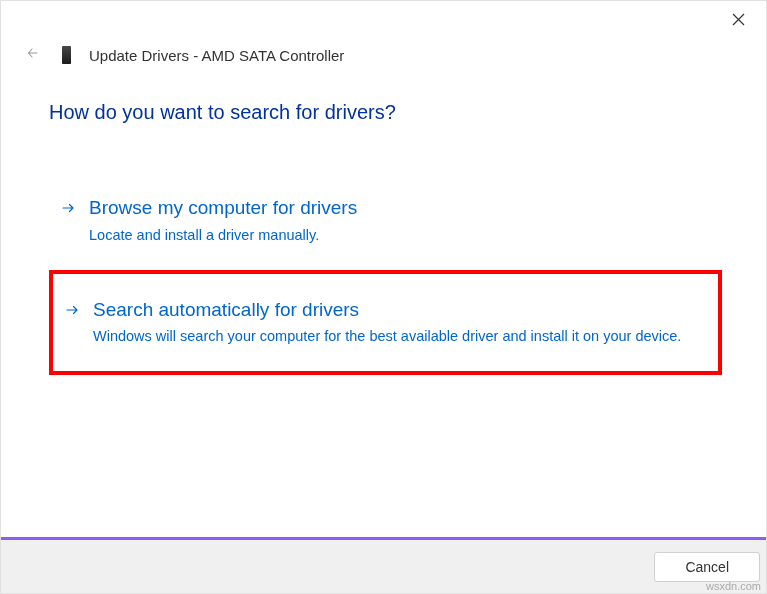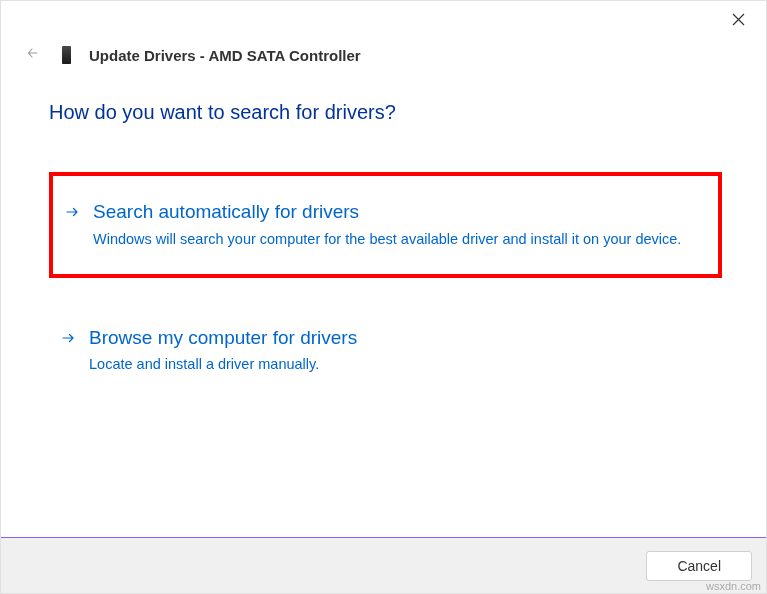--- a/index.html
+++ b/index.html
@@ -70,21 +70,21 @@
     }
     .device-icon-inner {
       width: 9px;
       height: 18px;
       background: linear-gradient(to bottom, #484848 0%, #1a1a1a 100%);
       border-radius: 1px;
     }
     .window-title {
       font-size: 15px;
       color: #333;
-      font-weight: 700;
+      font-weight: 400;
     }
     .content {
       flex: 1;
       padding: 36px 44px 0 48px;
     }
     .question {
       font-size: 20px;
       color: #003399;
       font-weight: 400;
       margin-bottom: 48px;
@@ -122,25 +122,25 @@
     }
     .option-desc {
       font-size: 14.5px;
       color: #0066cc;
       font-weight: 400;
       line-height: 1.45;
     }
     .footer {
       height: 56px;
       background: #f0f0f0;
-      border-top: 1px solid #8b5cf6;
+      border-top: 3px solid #8b5cf6;
       display: flex;
       justify-content: flex-end;
       align-items: center;
-      padding-right: 14px;
+      padding-right: 6px;
     }
     .cancel-btn {
       background: #ffffff;
       border: 1px solid #d0d0d0;
       border-radius: 3px;
       padding: 6px 30px;
       font-size: 14px;
       font-family: inherit;
       color: #333;
       cursor: pointer;
@@ -177,43 +177,43 @@
     </div>
     <div class="device-icon">
       <div class="device-icon-inner"></div>
     </div>
     <div class="window-title">Update Drivers - AMD SATA Controller</div>
   </div>
 
   <div class="content">
     <div class="question">How do you want to search for drivers?</div>
 
+    <div class="option">
+      <div class="option-arrow">
+        <svg viewBox="0 0 14 14">
+            <path d="M2 7 H12 M8.5 3.5 L12 7 L8.5 10.5" stroke="#0066cc" stroke-width="1.2" fill="none" stroke-linecap="round" stroke-linejoin="round"></path>
+          </svg>
+      </div>
+      <div class="option-text">
+        <div class="option-title">Browse my computer for drivers</div>
+        <div class="option-desc">Locate and install a driver manually.</div>
+      </div>
+    </div>
+
     <div class="option highlighted">
       <div class="option-arrow">
         <svg viewBox="0 0 14 14">
             <path d="M2 7 H12 M8.5 3.5 L12 7 L8.5 10.5" stroke="#0066cc" stroke-width="1.2" fill="none" stroke-linecap="round" stroke-linejoin="round"></path>
           </svg>
       </div>
       <div class="option-text">
         <div class="option-title">Search automatically for drivers</div>
         <div class="option-desc">Windows will search your computer for the best available driver and install it on your device.</div>
       </div>
     </div>
-
-    <div class="option">
-      <div class="option-arrow">
-        <svg viewBox="0 0 14 14">
-            <path d="M2 7 H12 M8.5 3.5 L12 7 L8.5 10.5" stroke="#0066cc" stroke-width="1.2" fill="none" stroke-linecap="round" stroke-linejoin="round"></path>
-          </svg>
-      </div>
-      <div class="option-text">
-        <div class="option-title">Browse my computer for drivers</div>
-        <div class="option-desc">Locate and install a driver manually.</div>
-      </div>
-    </div>
   </div>
 
   <div class="footer">
     <button class="cancel-btn">Cancel</button>
   </div>
 </div>
 
 <div class="watermark">wsxdn.com</div>
 
 </body></html>

